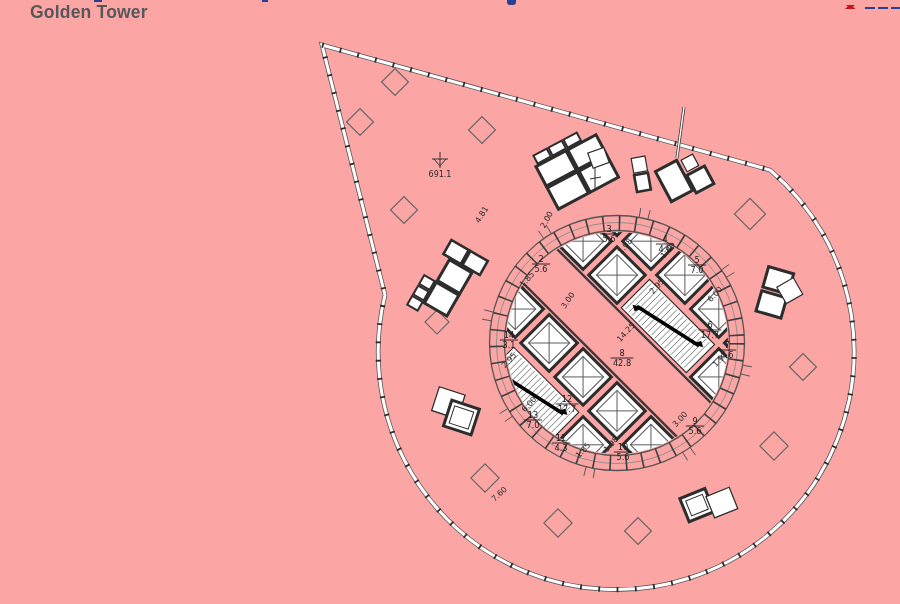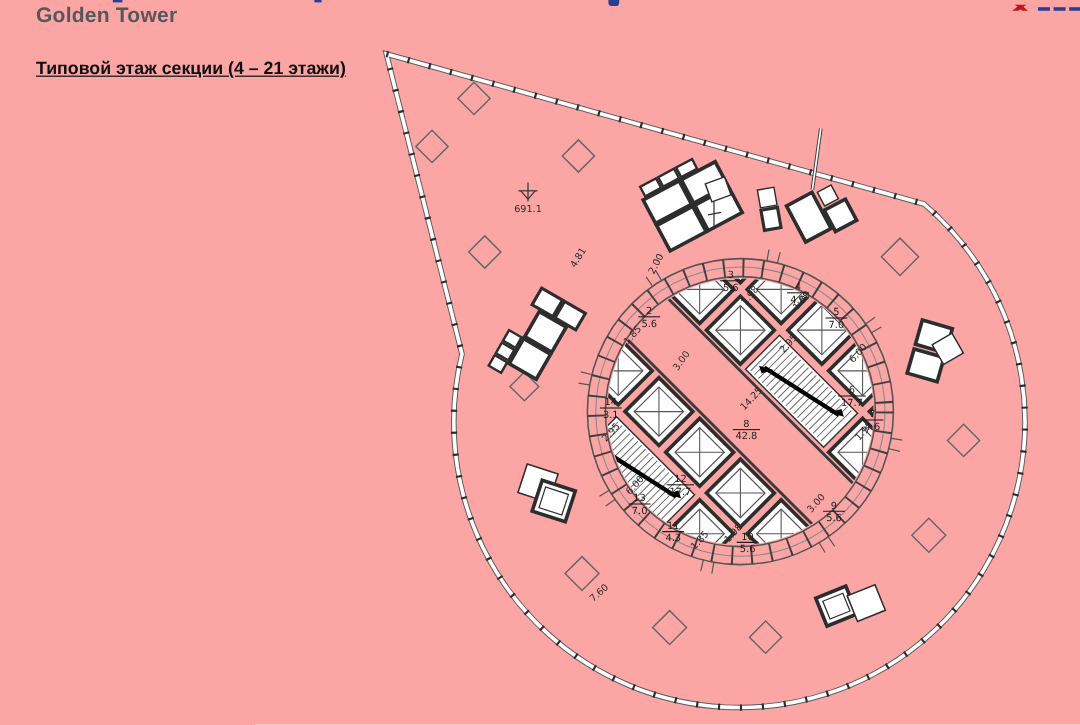--- a/index.html
+++ b/index.html
@@ -35,21 +35,20 @@
       <rect x="38" y="2" width="10" height="7" fill="#2b3f92"></rect>
       <rect x="51" y="2" width="10" height="7" fill="#2b3f92"></rect>
       <rect x="64" y="2" width="9" height="7" fill="#2b3f92"></rect>
       <rect x="77" y="3" width="6" height="6" fill="#c4161c"></rect>
     </svg>
   </div>
 
   <div class="subtitle">Golden Tower</div>
 
   <div class="titles">
-    <div>Типовой этаж секции (4 – 21 этажи)</div>
   </div>
 
   <svg class="plan" id="plan-svg" width="900" height="604" viewBox="0 0 900 604">
     <defs>
       <clipPath id="coreClip">
           <circle cx="617" cy="343" r="111"></circle>
         </clipPath>
     </defs>
 
     <g stroke-miterlimit="6">

